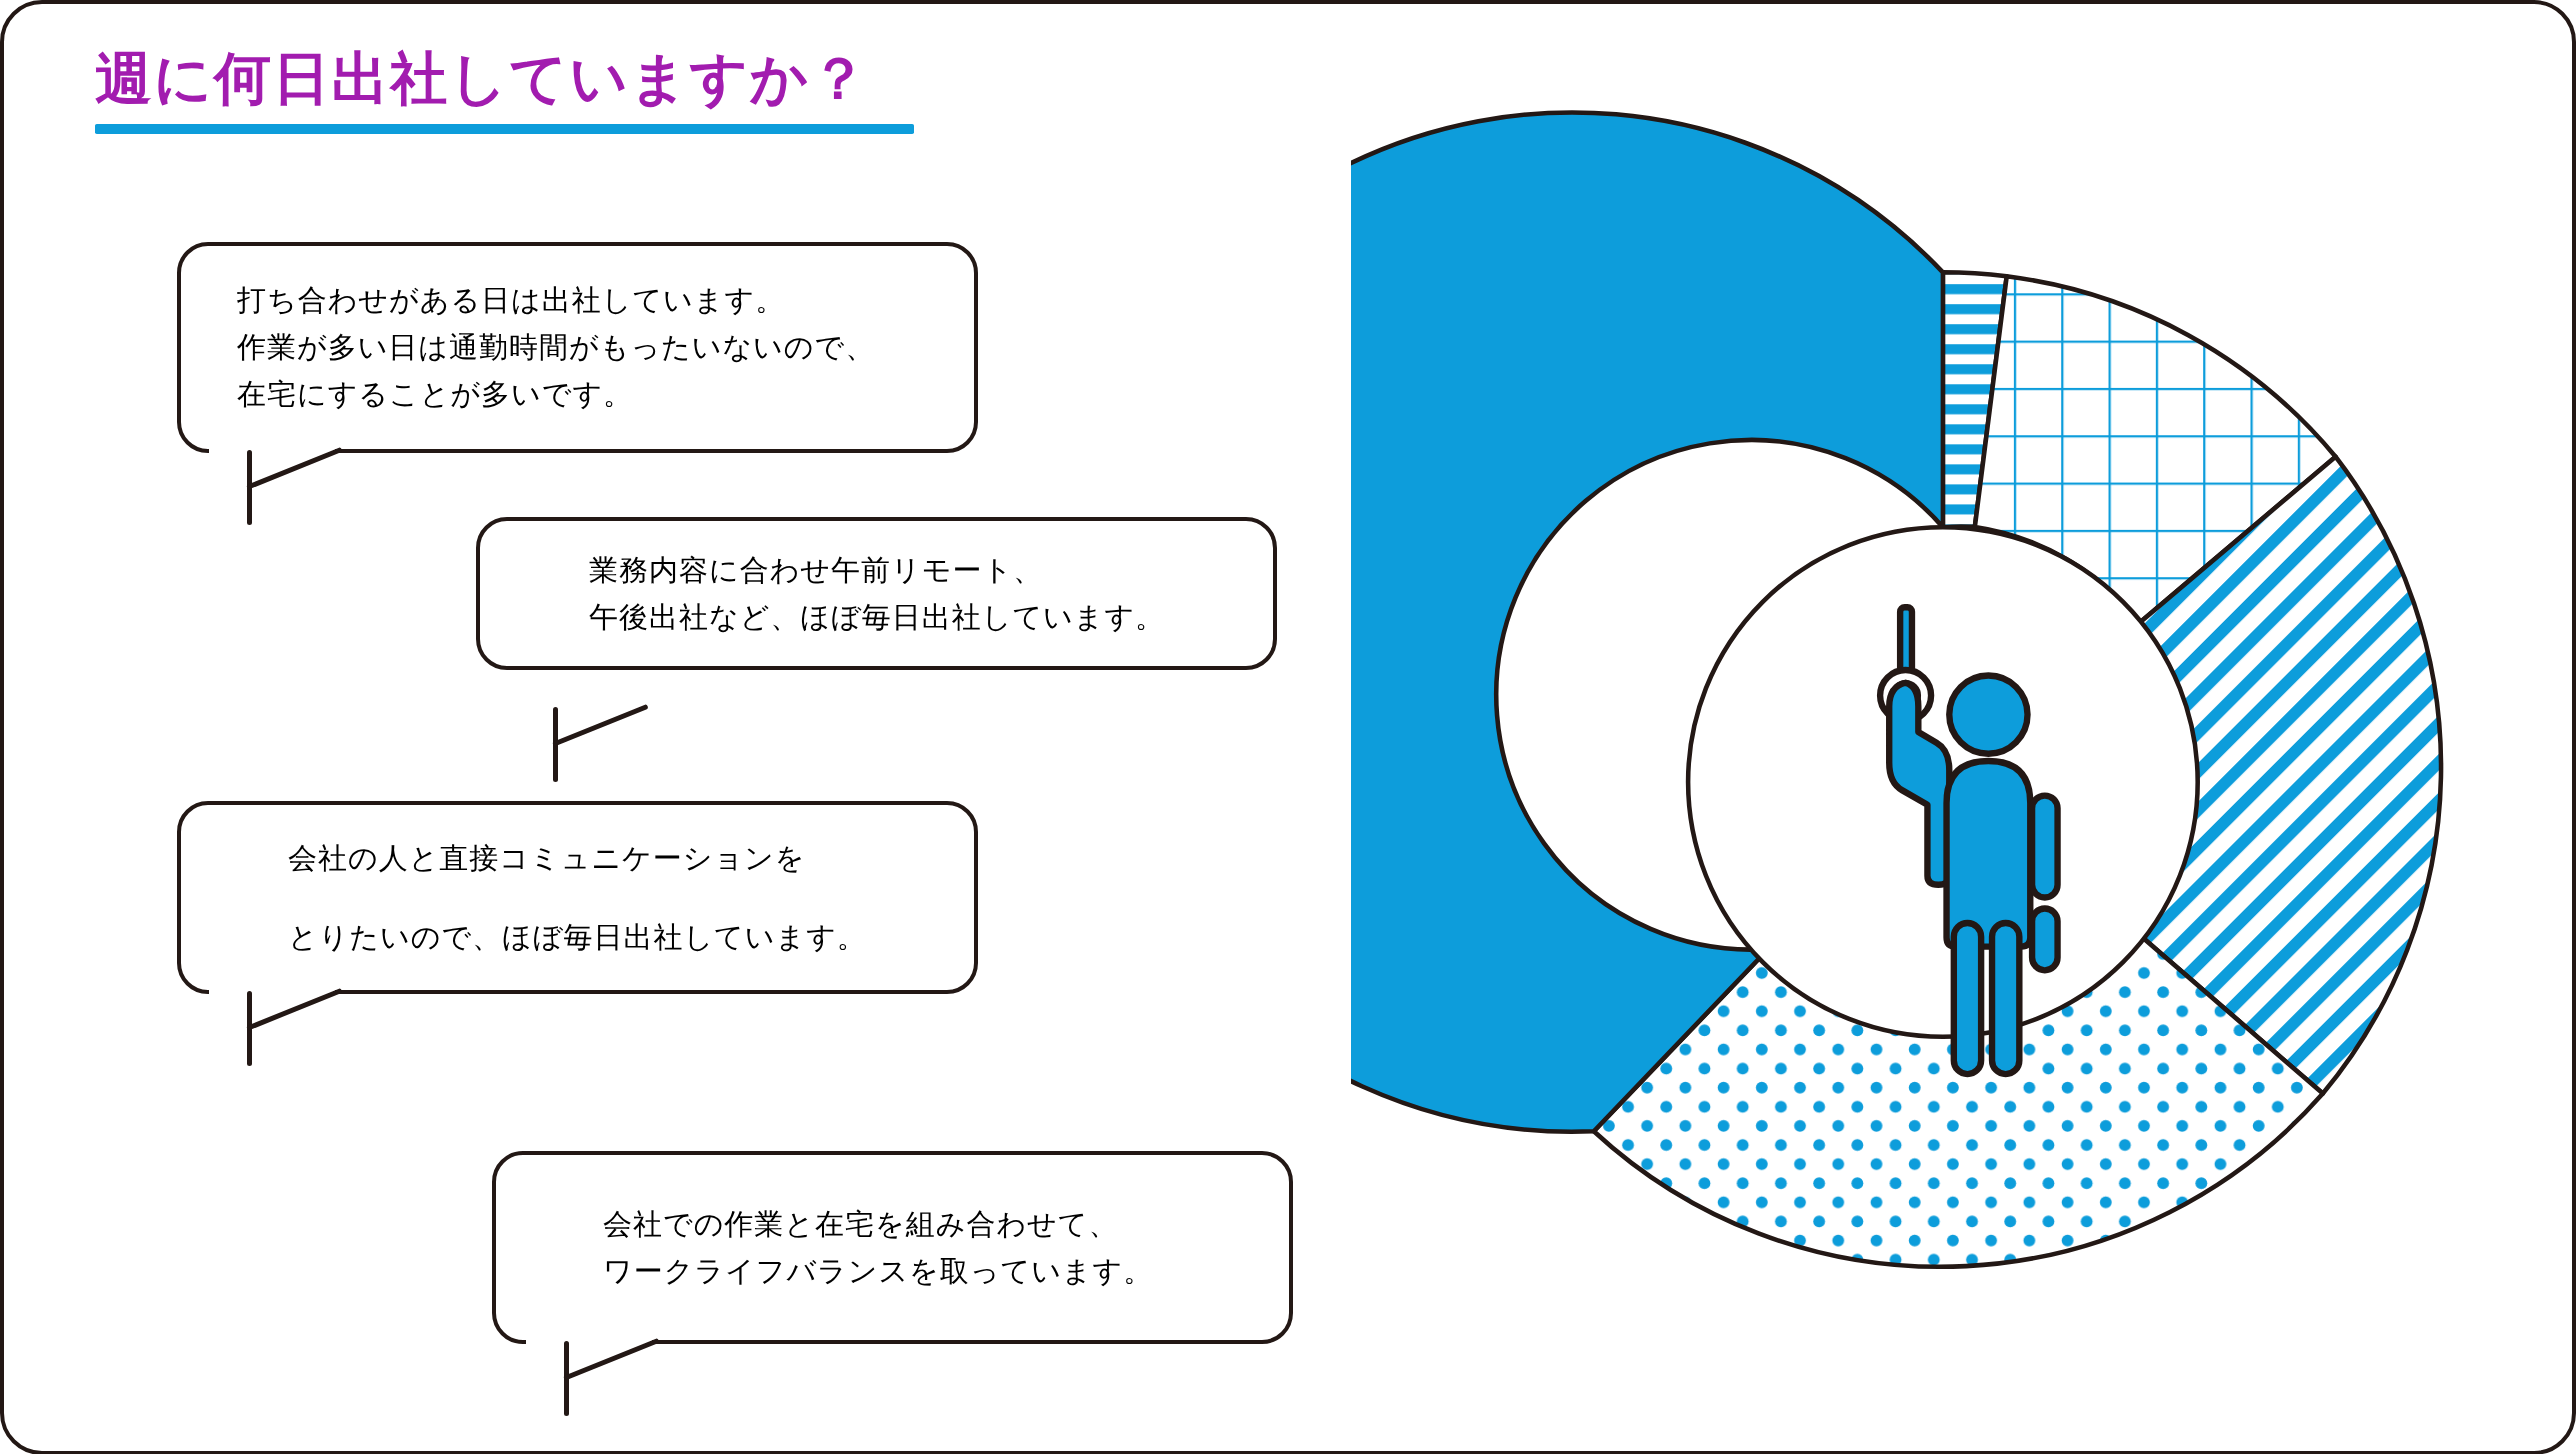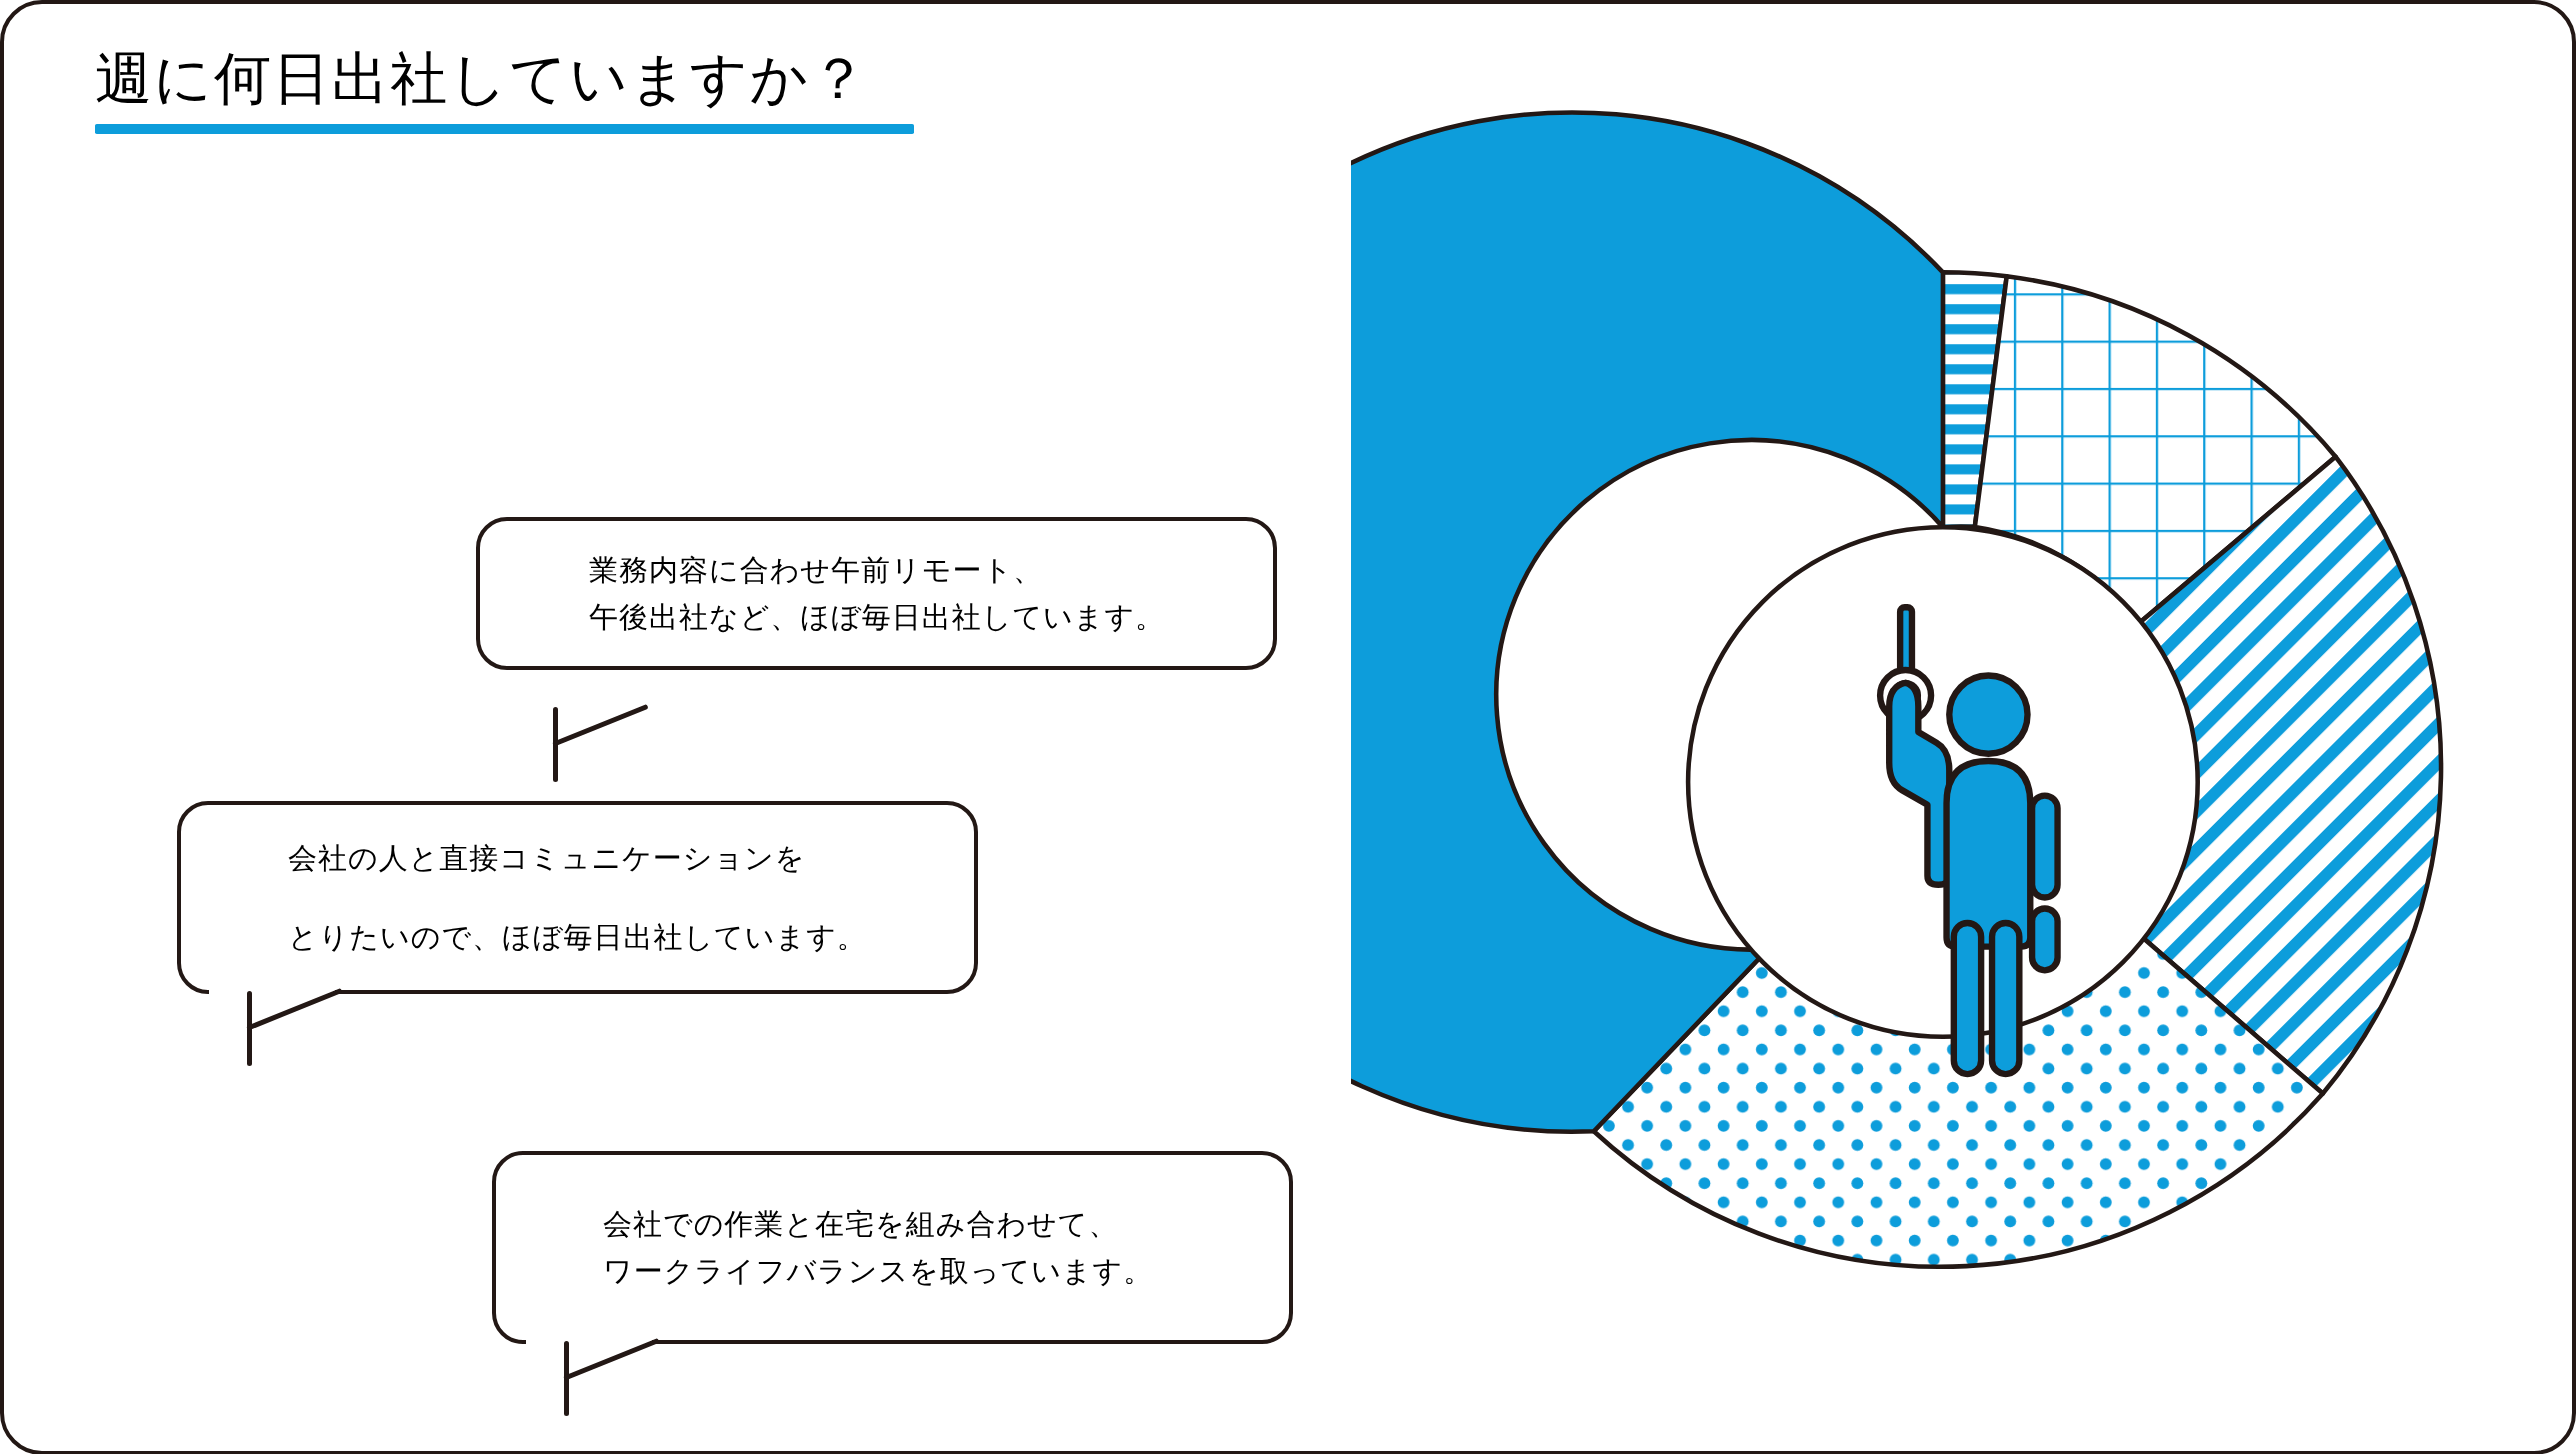--- a/index.html
+++ b/index.html
@@ -15,22 +15,22 @@
     width:2576px; height:1455px;
     background:#ffffff;
     border:4.6px solid #231815;
     border-radius:42px;
     overflow:hidden;
   }
 
   
   #title-block { position:absolute; left:91px; top:42px; }
   #page-title {
-    font-size:57px; font-weight:400; letter-spacing:1.8px;
-    color:#000000; line-height:1.15; white-space:nowrap;
+    font-size:57px; font-weight:700; letter-spacing:1.8px;
+    color:#a21caf; line-height:1.15; white-space:nowrap;
   }
   #title-underline {
     margin-top:12.7px; width:819px; height:10px;
     background:#0d9ddb; border-radius:1.8px;
   }
 
   
   .bubble {
     position:absolute;
     border:4.6px solid #231815;
@@ -64,20 +64,30 @@
 </head>
 <body>
 
 <div id="page">
 
   <div id="title-block">
     <div id="page-title">週に何日出社していますか？</div>
     <div id="title-underline"></div>
   </div>
 
+  <div class="bubble" id="bubble-1">
+    <div class="line">打ち合わせがある日は出社しています。</div>
+    <div class="line">作業が多い日は通勤時間がもったいないので、</div>
+    <div class="line">在宅にすることが多いです。</div>
+    <div class="tail" style="left:22px; top:208px;">
+      <div class="mask"></div>
+      <div class="leg" style="left:44px; top:-3.6px; width:4.6px; height:75px;"></div>
+      <div class="leg" style="left:44px; top:31px; width:102px; height:4.6px; transform:rotate(-22deg); transform-origin:left center;"></div>
+    </div>
+  </div>
 
   <div class="bubble" id="bubble-2">
     <div class="line">業務内容に合わせ午前リモート、</div>
     <div class="line">午後出社など、ほぼ毎日出社しています。</div>
     <div class="tail" style="left:29px; top:190px;">
       <div class="mask"></div>
       <div class="leg" style="left:44px; top:-3.6px; width:4.6px; height:75px;"></div>
       <div class="leg" style="left:44px; top:31px; width:102px; height:4.6px; transform:rotate(-22deg); transform-origin:left center;"></div>
     </div>
   </div>

